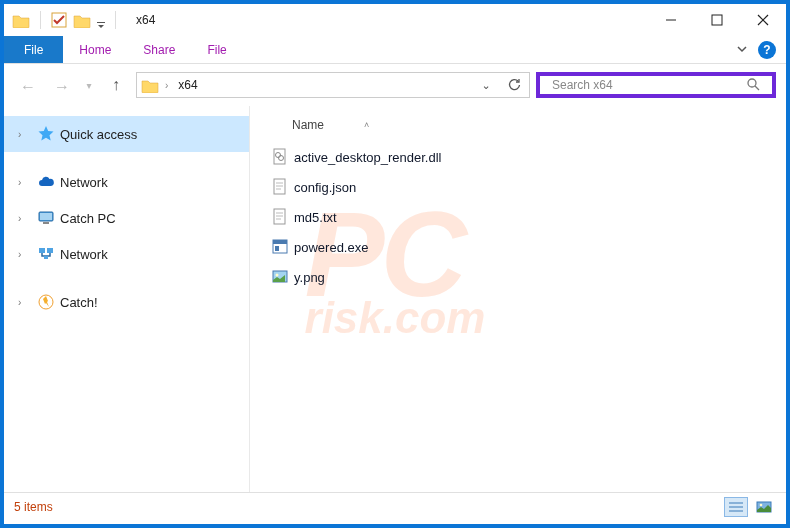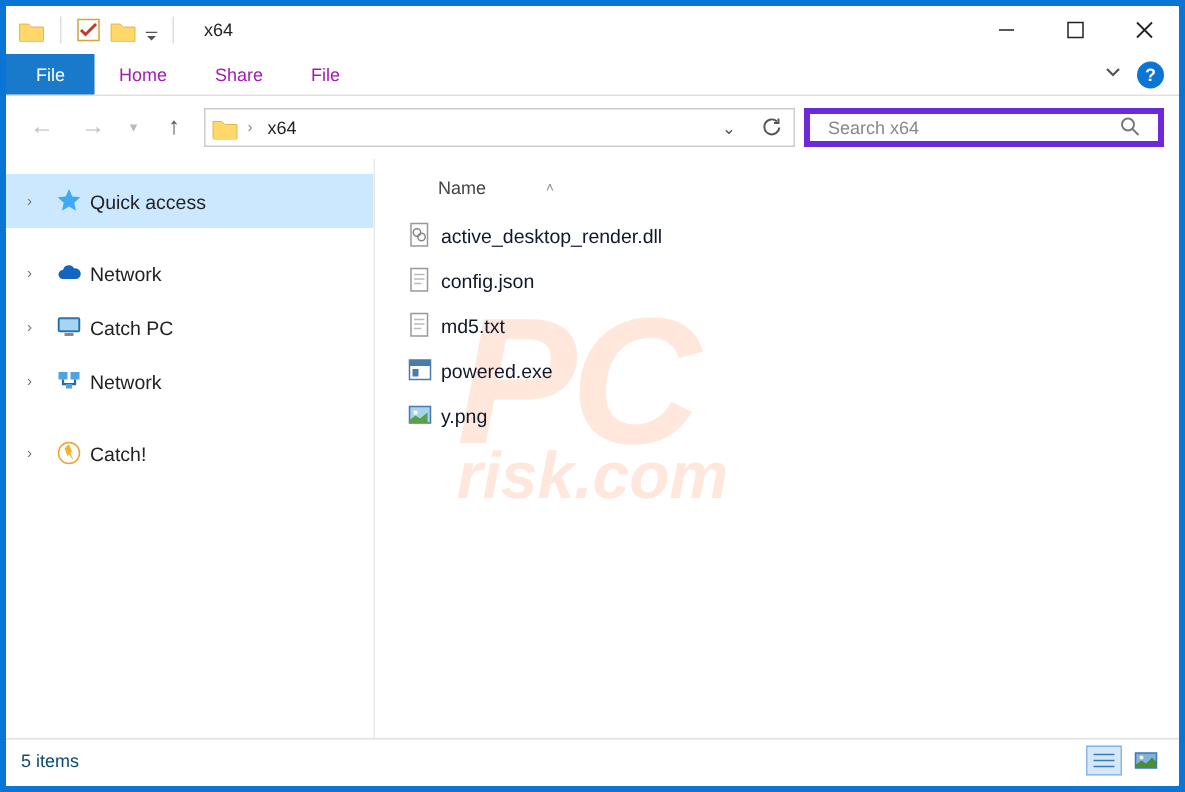--- a/index.html
+++ b/index.html
@@ -33,21 +33,21 @@
 .tree-item { display: flex; align-items: center; height: 36px; padding-left: 14px; font-size: 13px; color: #222; gap: 4px; cursor: pointer; }
 .tree-item.selected { background: #cce8ff; }
 .tree-chev { width: 14px; color: #777; font-size: 10px; }
 .tree-ico { width: 20px; height: 20px; display: flex; align-items: center; justify-content: center; }
 .tree-gap { height: 12px; }
 .filelist { flex: 1; padding: 8px 0 0 14px; }
 .col-header { display: flex; align-items: center; font-size: 12px; color: #444; padding: 4px 0 10px 28px; }
 .col-header .sort-caret { color: #888; font-size: 9px; margin-left: 40px; }
 .file-row { display: flex; align-items: center; height: 30px; font-size: 13px; color: #0f172a; gap: 4px; padding-left: 6px; cursor: pointer; }
 .file-ico { width: 20px; height: 20px; display: flex; align-items: center; justify-content: center; }
-.statusbar { position: absolute; bottom: 0; left: 0; right: 0; height: 28px; border-top: 1px solid #e0e0e0; display: flex; align-items: center; padding: 0 10px; font-size: 12px; color: #0c4a6e; background: #fff; gap: 10px; }
+.statusbar { position: absolute; bottom: 0; left: 0; right: 0; height: 28px; border-top: 1px solid #e0e0e0; display: flex; align-items: center; padding: 0 10px; font-size: 12px; color: #c2410c; background: #fff; gap: 10px; }
 .status-right { margin-left: auto; display: flex; gap: 4px; }
 .view-btn { width: 24px; height: 20px; border: 1px solid transparent; display: flex; align-items: center; justify-content: center; }
 .view-btn.active { border-color: #8ab8e6; background: #d6e8f7; }
 .watermark { position: absolute; top: 50%; left: 50%; transform: translate(-50%,-50%); font-size: 120px; font-weight: bold; color: rgba(255,120,60,0.18); font-style: italic; pointer-events: none; white-space: nowrap; letter-spacing: -4px; z-index: 0; }
 .watermark .sub { font-size: 44px; display: block; text-align: right; margin-top: -30px; letter-spacing: 0; }
 .content, .statusbar, .addrbar, .ribbon, .titlebar { position: relative; z-index: 1; }
 </style>
 </head>
 <body>
 

